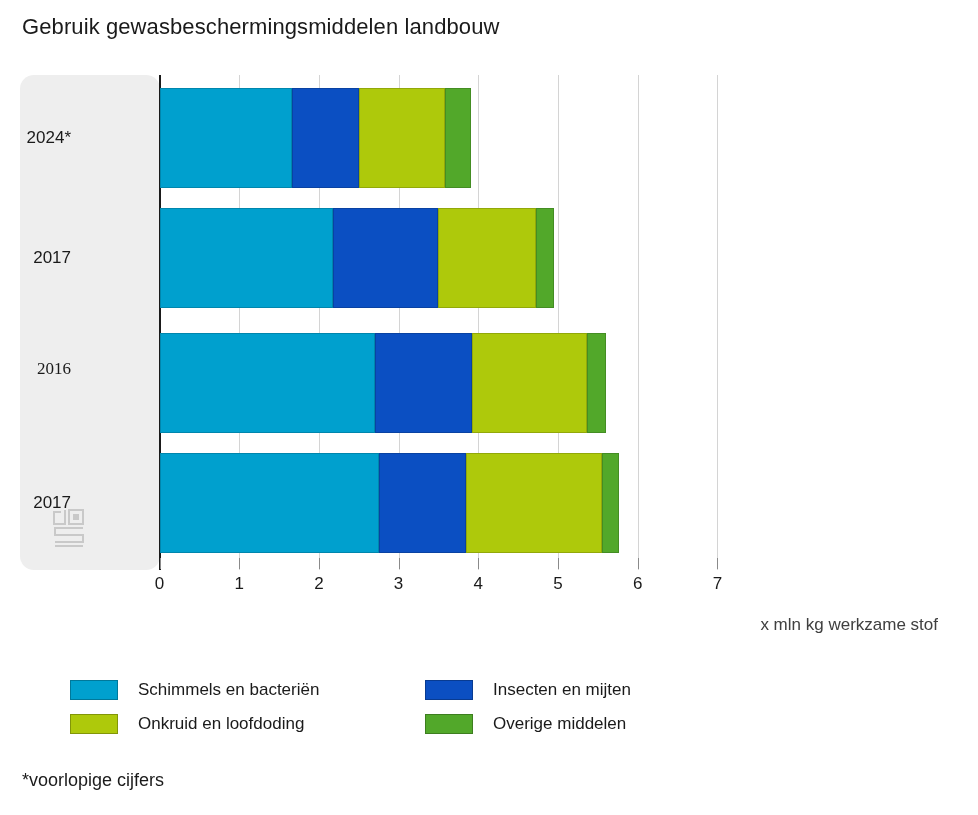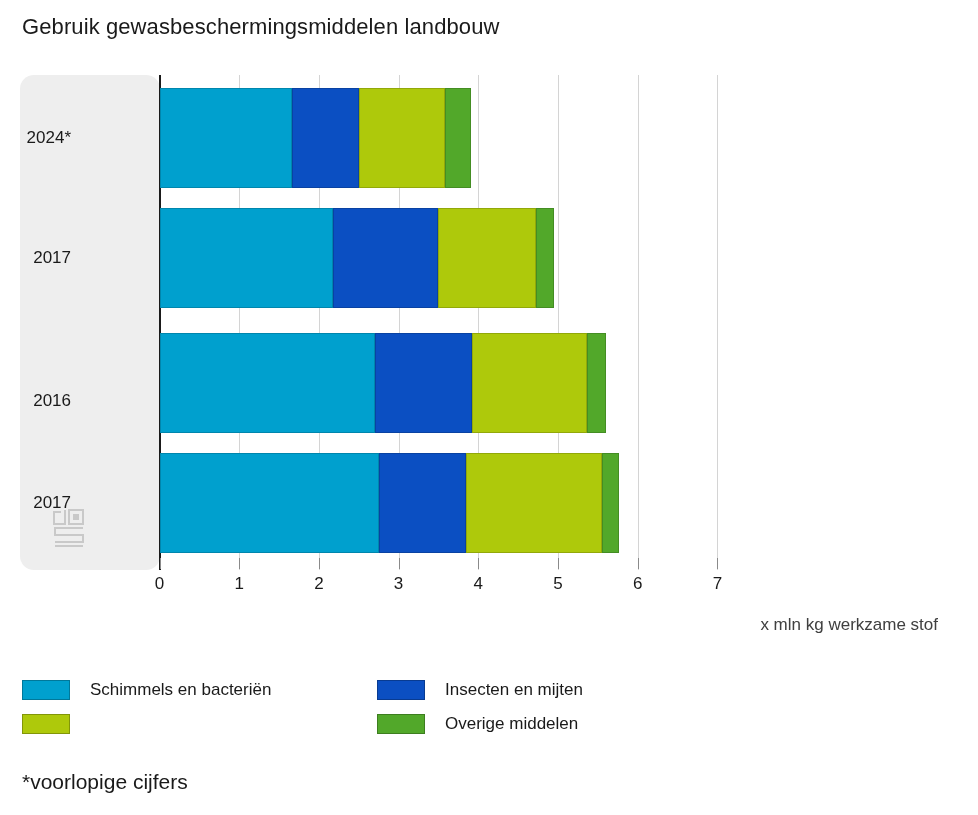--- a/index.html
+++ b/index.html
@@ -130,39 +130,40 @@
     position: absolute;
     left: 22px;
     top: 680px;
     width: 660px;
   }
   .legend-item {
     position: absolute;
     display: flex;
     align-items: center;
     white-space: nowrap;
+    margin-left: 48px;
   }
   .legend-swatch {
     width: 48px;
     height: 20px;
     border: 1px solid rgba(0,0,0,0.25);
     box-sizing: border-box;
     margin-right: 20px;
     flex: none;
   }
   .legend-text {
     font-size: 17px;
     color: #1a1a1a;
   }
 
   #footnote {
     position: absolute;
     left: 22px;
     top: 770px;
-    font-size: 21px;
+    font-size: 18px;
     color: #1a1a1a;
     white-space: nowrap;
   }
 </style>
 </head>
 <body>
 
 <div id="chart-title">Gebruik gewasbeschermingsmiddelen landbouw</div>
 
 <div id="plot-area">
@@ -213,21 +214,21 @@
       <div class="bar-row" style="top: 393px; width: 461.072px;">
         <div class="bar-seg" title="2012 — Schimmels en bacteriën: 2.75" style="left: 0px; width: 219.175px; background: rgb(0, 160, 206);"></div>
         <div class="bar-seg" title="2012 — Insecten en mijten: 1.09" style="left: 219.175px; width: 86.873px; background: rgb(11, 79, 194);"></div>
         <div class="bar-seg" title="2012 — Onkruid en loofdoding: 1.7" style="left: 306.048px; width: 135.49px; background: rgb(174, 201, 11);"></div>
         <div class="bar-seg" title="2012 — Overige middelen: 0.22" style="left: 441.538px; width: 17.534px; background: rgb(82, 168, 42);"></div>
       </div>
     </div>
   <div id="cat-labels">
       <div class="cat-label" style="top: 68px; right: 833px;">2024*</div>
       <div class="cat-label" style="top: 188px; right: 833px;">2017</div>
-      <div class="cat-label" style="top: 331px; right: 833px;">2016</div>
+      <div class="cat-label" style="top: 299px; right: 833px; font-family: Liberation Serif, serif;">2016</div>
       <div class="cat-label" style="top: 433px; right: 833px;">2017</div>
     </div>
 </div>
 
 <div id="x-axis">
   <div id="x-ticks">
       <div class="tick-mark" style="left: 159.5px;"></div>
       <div class="tick-label" style="left: 159.5px;">0</div>
       <div class="tick-mark" style="left: 239.2px;"></div>
       <div class="tick-label" style="left: 239.2px;">1</div>
@@ -251,20 +252,21 @@
     <div class="legend-item" style="left: 0px; top: 0px;">
       <span class="legend-swatch" style="background: rgb(0, 160, 206);"></span>
       <span class="legend-text">Schimmels en bacteriën</span>
     </div>
     <div class="legend-item" style="left: 355px; top: 0px;">
       <span class="legend-swatch" style="background: rgb(11, 79, 194);"></span>
       <span class="legend-text">Insecten en mijten</span>
     </div>
     <div class="legend-item" style="left: 0px; top: 34px;">
       <span class="legend-swatch" style="background: rgb(174, 201, 11);"></span>
+      <span class="legend-text">Onkruid en loofdoding</span>
     </div>
     <div class="legend-item" style="left: 355px; top: 34px;">
       <span class="legend-swatch" style="background: rgb(82, 168, 42);"></span>
       <span class="legend-text">Overige middelen</span>
     </div>
   </div>
 
 <div id="footnote">*voorlopige cijfers</div>
 
 </body></html>

